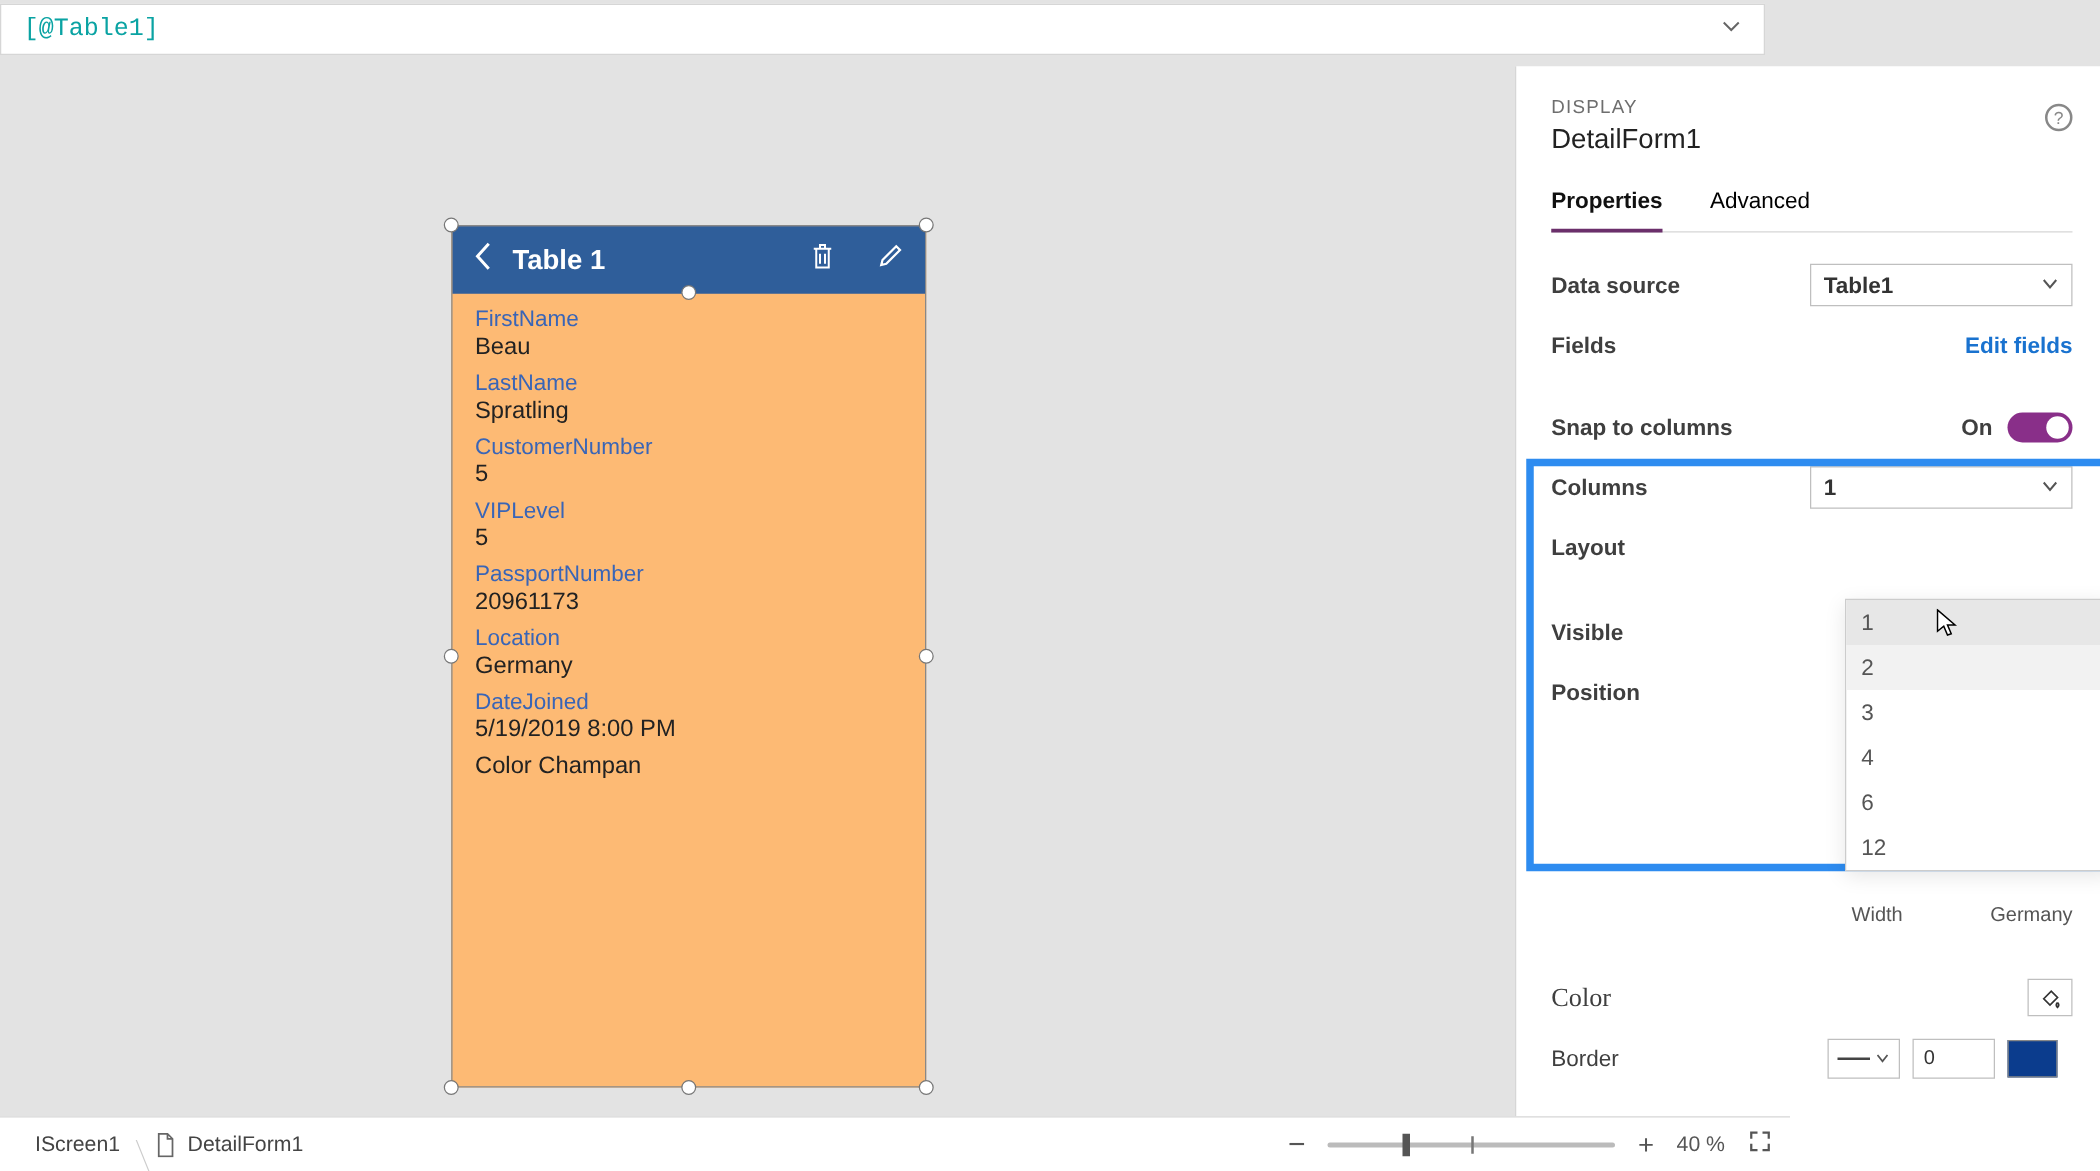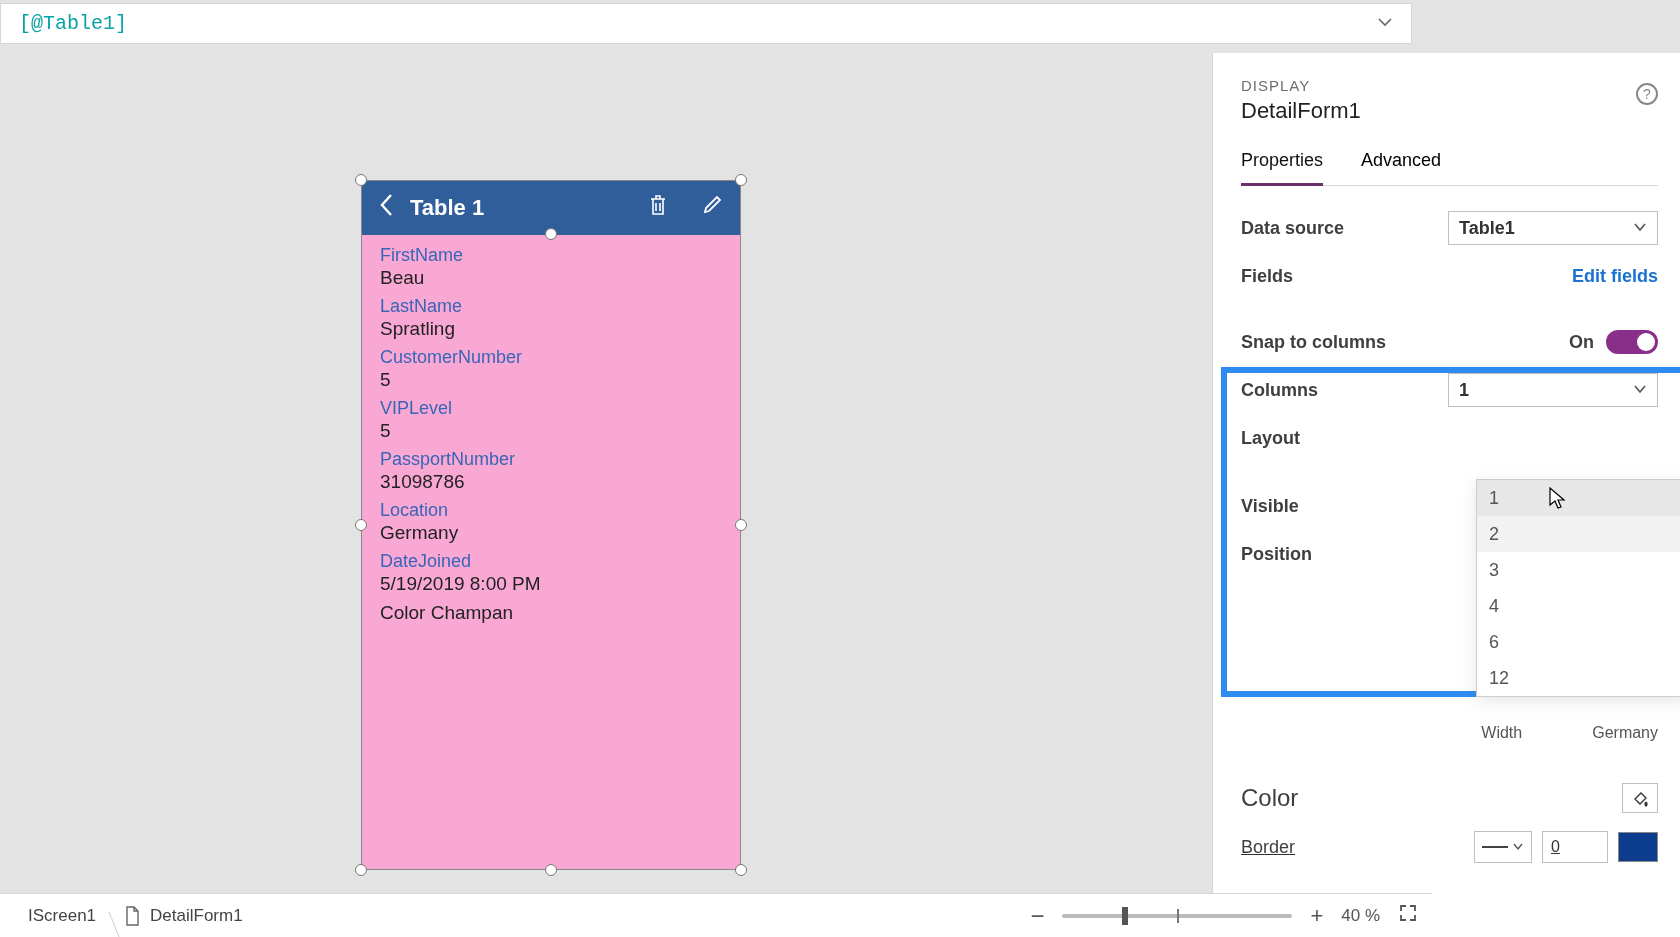--- a/index.html
+++ b/index.html
@@ -46,21 +46,21 @@
   
   .canvas{position:absolute;left:0;top:53px;width:1224px;height:810px;}
 
   
   .sel-wrap{
     position:absolute;left:361px;top:127px;width:380px;height:690px;
   }
   .sel-rect{
     position:absolute;inset:0;
     border:1px solid #888;
-    background:#f9a8d4;
+    background:#fdba74;
   }
   .handle{
     position:absolute;width:12px;height:12px;
     background:#fff;border:1px solid #777;border-radius:50%;
   }
   .h-tl{left:-6px;top:-6px;}
   .h-tm{left:calc(50% - 6px);top:48px;}
   .h-tr{right:-6px;top:-6px;}
   .h-ml{left:-6px;top:calc(50% - 6px);}
   .h-mr{right:-6px;top:calc(50% - 6px);}
@@ -88,21 +88,21 @@
     position:absolute;right:0;top:53px;width:468px;height:884px;
     background:#fff;border-left:1px solid var(--border);
     padding:0 0 0 0;
   }
   .panel-inner{padding:24px 22px 0 28px;}
   .panel-cat{color:var(--muted);letter-spacing:1px;font-size:15px;}
   .panel-name{font-size:22px;color:#222;margin-top:4px;}
   .help-ico{position:absolute;right:22px;top:30px;width:22px;height:22px;border:2px solid #888;border-radius:50%;display:flex;align-items:center;justify-content:center;color:#888;font-size:14px;}
   .tabs{display:flex;gap:38px;margin-top:26px;border-bottom:1px solid var(--border);}
   .tab{padding-bottom:12px;color:#000000;font-size:18px;cursor:pointer;}
-  .tab.active{color:#111;font-weight:400;border-bottom:3px solid #6b2f6b;margin-bottom:-1px;}
+  .tab.active{color:#111;font-weight:700;border-bottom:3px solid #6b2f6b;margin-bottom:-1px;}
 
   .prop-list{margin-top:18px;}
   .prop-row{display:flex;align-items:center;height:48px;font-size:18px;color:var(--prop-label);font-weight:bold;}
   .prop-row .lab{flex:1;}
   .prop-row .ctl{width:218px;display:flex;justify-content:flex-end;align-items:center;gap:12px;}
 
   .select{
     width:210px;height:34px;border:1px solid var(--border-dark);
     display:flex;align-items:center;justify-content:space-between;
     padding:0 10px;color:#333;background:#fff;
@@ -131,21 +131,21 @@
     box-shadow:0 4px 16px rgba(0,0,0,.1);
     z-index:5;
   }
   .dd-item{height:36px;display:flex;align-items:center;padding:0 12px;color:#555;font-size:18px;}
   .dd-item.selected{background:#e7e7e7;}
   .dd-item.hover{background:#f2f2f2;}
 
   .width-height{position:absolute;right:22px;top:671px;display:flex;gap:70px;color:#555;font-size:16px;}
 
   .color-row{position:absolute;left:28px;top:730px;right:22px;display:flex;align-items:center;}
-  .border-row{position:absolute;left:28px;top:778px;right:22px;display:flex;align-items:center;gap:10px;text-decoration:underline;}
+  .border-row{position:absolute;left:28px;top:778px;right:34px;display:flex;align-items:center;gap:10px;}
   .swatch{width:36px;height:30px;border:1px solid var(--border-dark);display:flex;align-items:center;justify-content:center;margin-left:auto;}
   .swatch svg{color:#333;}
   .border-style{width:58px;height:32px;border:1px solid var(--border-dark);display:flex;align-items:center;justify-content:center;gap:4px;}
   .border-line{width:26px;border-top:2px solid #444;}
   .border-val{width:66px;height:32px;border:1px solid var(--border-dark);padding:0 8px;display:flex;align-items:center;}
   .border-color{width:40px;height:30px;background:var(--nav-blue);border:1px solid #888;}
 
   
   .status{
     position:absolute;left:0;bottom:0;width:1432px;height:44px;
@@ -212,21 +212,21 @@
         <div class="field">
             <div class="lbl">CustomerNumber</div>
             <div class="val">5</div>
           </div>
         <div class="field">
             <div class="lbl">VIPLevel</div>
             <div class="val">5</div>
           </div>
         <div class="field">
             <div class="lbl">PassportNumber</div>
-            <div class="val">31098786</div>
+            <div class="val">20961173</div>
           </div>
         <div class="field">
             <div class="lbl">Location</div>
             <div class="val">Germany</div>
           </div>
         <div class="field">
             <div class="lbl">DateJoined</div>
             <div class="val">5/19/2019 8:00 PM</div>
           </div>
         <div class="field">
@@ -308,21 +308,21 @@
       </div>
     </div>
   </div>
 
   <div class="width-height">
     <span>Width</span>
     <span>Germany</span>
   </div>
 
   <div class="color-row">
-    <span style="flex:1;font-size:24px;color:var(--prop-label);">Color</span>
+    <span style="flex:1;font-size:21px;color:var(--prop-label);font-family:Liberation Serif, serif;">Color</span>
     <div class="swatch">
       <svg width="18" height="18" viewBox="0 0 18 18">
           <path d="M4 10 L10 4 L15 9 L9 15 Z M15 13 q2 2 0 4 q-2 -2 0 -4" fill="none" stroke="#333" stroke-width="1.4"></path>
         </svg>
     </div>
   </div>
 
   <div class="border-row">
     <span style="flex:1;font-size:18px;color:var(--prop-label);">Border</span>
     <div class="border-style">

